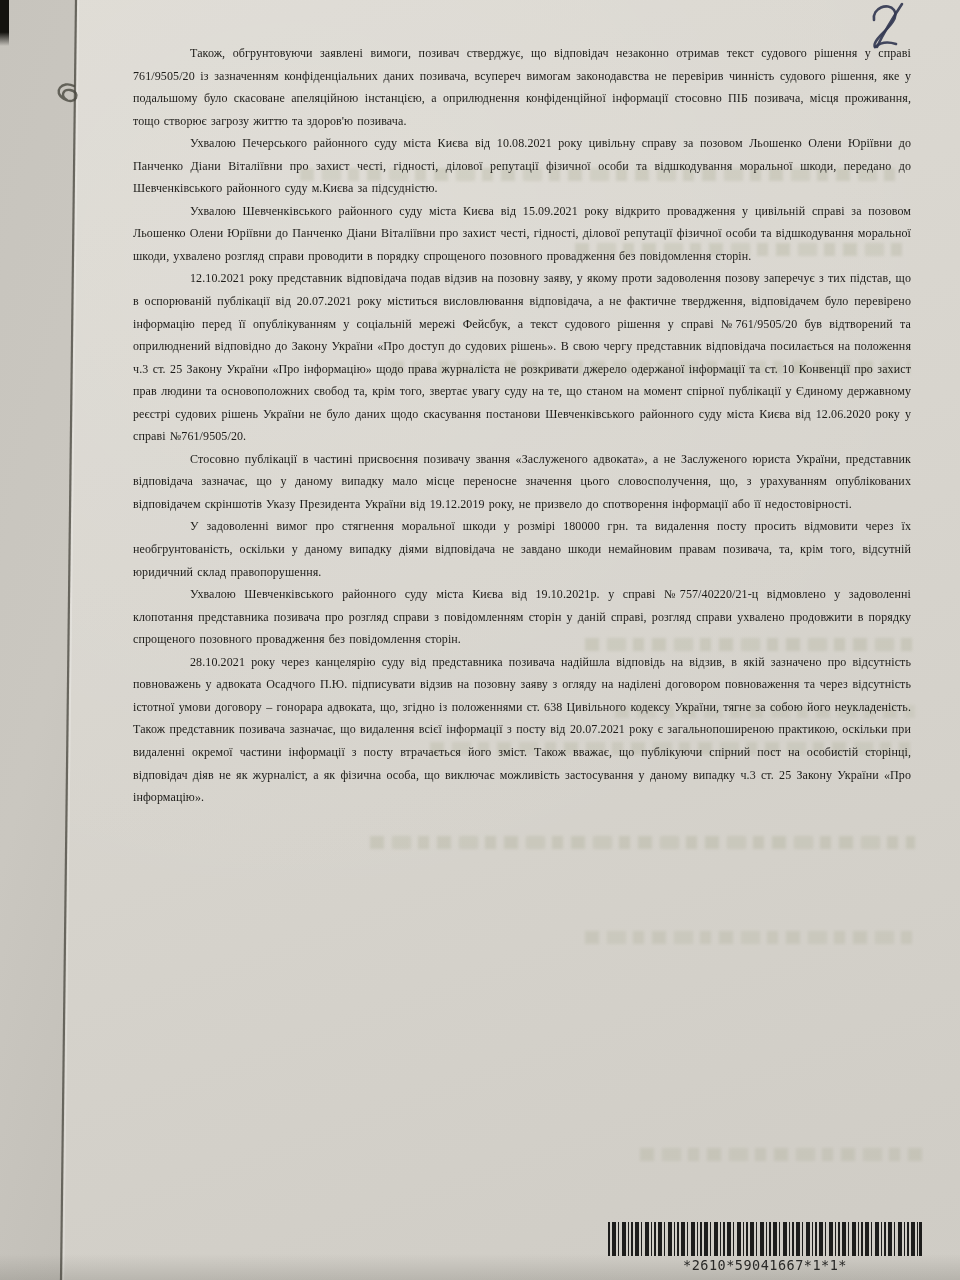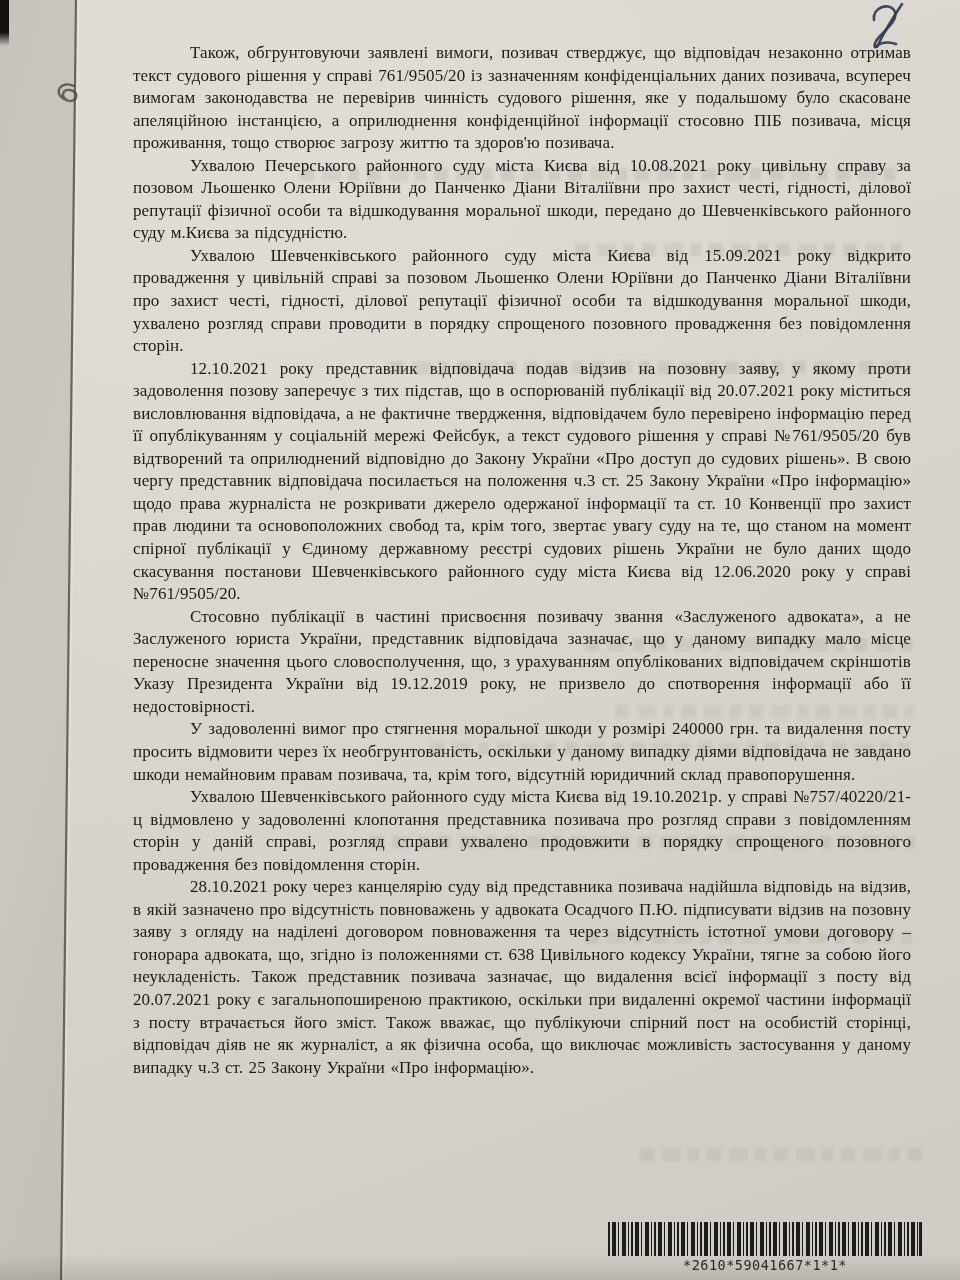--- a/index.html
+++ b/index.html
@@ -12,21 +12,21 @@
     background:linear-gradient(to bottom, rgba(0,0,0,0), rgba(70,68,60,.18));pointer-events:none;}
   
   .margin-strip{position:absolute;top:0;left:0;width:80px;height:1280px;
     clip-path:polygon(0 0,76px 0,61px 100%,0 100%);
     background:linear-gradient(105deg,#c7c4bd 0%,#cac7c0 55%,#c2bfb8 100%);}
   .corner-dark{position:absolute;top:0;left:0;width:9px;height:46px;
     background:linear-gradient(to bottom,#14130f 70%,rgba(20,19,15,0));}
   .edge-svg{position:absolute;top:0;left:0;width:960px;height:1280px;pointer-events:none;}
   
   .text-block{position:absolute;left:133px;top:42px;width:778px;
-    color:#1c1b18;font-size:17px;line-height:22.55px;text-align:justify;
+    color:#1c1b18;font-size:12px;line-height:22.55px;text-align:justify;
     letter-spacing:.1px;word-spacing:1px;}
   .text-block p{margin:0;text-indent:57px;}
   
   .ghost{position:absolute;height:13px;filter:blur(1.6px);opacity:.55;pointer-events:none;
     background:repeating-linear-gradient(90deg,
       rgba(146,150,116,.38) 0 14px, rgba(146,150,116,0) 14px 22px,
       rgba(146,150,116,.30) 22px 41px, rgba(146,150,116,0) 41px 48px,
       rgba(146,150,116,.36) 48px 59px, rgba(146,150,116,0) 59px 67px);}
   
   .handnum{position:absolute;left:862px;top:0px;width:56px;height:56px;}
@@ -74,21 +74,21 @@
     <path d="M13 47 C 20 41, 28 42, 34 44"></path>
     <path d="M40 4 C 32 16, 22 32, 15 47"></path>
   </svg>
 
   <div class="text-block" id="text-block">
       <p>Також, обгрунтовуючи заявлені вимоги, позивач стверджує, що відповідач незаконно отримав текст судового рішення у справі 761/9505/20 із зазначенням конфіденціальних даних позивача, всупереч вимогам законодавства не перевірив чинність судового рішення, яке у подальшому було скасоване апеляційною інстанцією, а оприлюднення конфіденційної інформації стосовно ПІБ позивача, місця проживання, тощо створює загрозу життю та здоров'ю позивача.</p>
       <p>Ухвалою Печерського районного суду міста Києва від 10.08.2021 року цивільну справу за позовом Льошенко Олени Юріївни до Панченко Діани Віталіївни про захист честі, гідності, ділової репутації фізичної особи та відшкодування моральної шкоди, передано до Шевченківського районного суду м.Києва за підсудністю.</p>
       <p>Ухвалою Шевченківського районного суду міста Києва від 15.09.2021 року відкрито провадження у цивільній справі за позовом Льошенко Олени Юріївни до Панченко Діани Віталіївни про захист честі, гідності, ділової репутації фізичної особи та відшкодування моральної шкоди, ухвалено розгляд справи проводити в порядку спрощеного позовного провадження без повідомлення сторін.</p>
       <p>12.10.2021 року представник відповідача подав відзив на позовну заяву, у якому проти задоволення позову заперечує з тих підстав, що в оспорюваній публікації від 20.07.2021 року міститься висловлювання відповідача, а не фактичне твердження, відповідачем було перевірено інформацію перед її опублікуванням у соціальній мережі Фейсбук, а текст судового рішення у справі №761/9505/20 був відтворений та оприлюднений відповідно до Закону України «Про доступ до судових рішень». В свою чергу представник відповідача посилається на положення ч.3 ст. 25 Закону України «Про інформацію» щодо права журналіста не розкривати джерело одержаної інформації та ст. 10 Конвенції про захист прав людини та основоположних свобод та, крім того, звертає увагу суду на те, що станом на момент спірної публікації у Єдиному державному реєстрі судових рішень України не було даних щодо скасування постанови Шевченківського районного суду міста Києва від 12.06.2020 року у справі №761/9505/20.</p>
       <p>Стосовно публікації в частині присвоєння позивачу звання «Заслуженого адвоката», а не Заслуженого юриста України, представник відповідача зазначає, що у даному випадку мало місце переносне значення цього словосполучення, що, з урахуванням опублікованих відповідачем скріншотів Указу Президента України від 19.12.2019 року, не призвело до спотворення інформації або її недостовірності.</p>
-      <p>У задоволенні вимог про стягнення моральної шкоди у розмірі 240000 грн. та видалення посту просить відмовити через їх необгрунтованість, оскільки у даному випадку діями відповідача не завдано шкоди немайновим правам позивача, та, крім того, відсутній юридичний склад правопорушення.</p>
+      <p>У задоволенні вимог про стягнення моральної шкоди у розмірі 180000 грн. та видалення посту просить відмовити через їх необгрунтованість, оскільки у даному випадку діями відповідача не завдано шкоди немайновим правам позивача, та, крім того, відсутній юридичний склад правопорушення.</p>
       <p>Ухвалою Шевченківського районного суду міста Києва від 19.10.2021р. у справі №757/40220/21-ц відмовлено у задоволенні клопотання представника позивача про розгляд справи з повідомленням сторін у даній справі, розгляд справи ухвалено продовжити в порядку спрощеного позовного провадження без повідомлення сторін.</p>
       <p>28.10.2021 року через канцелярію суду від представника позивача надійшла відповідь на відзив, в якій зазначено про відсутність повноважень у адвоката Осадчого П.Ю. підписувати відзив на позовну заяву з огляду на наділені договором повноваження та через відсутність істотної умови договору – гонорара адвоката, що, згідно із положеннями ст. 638 Цивільного кодексу України, тягне за собою його неукладеність. Також представник позивача зазначає, що видалення всієї інформації з посту від 20.07.2021 року є загальнопоширеною практикою, оскільки при видаленні окремої частини інформації з посту втрачається його зміст. Також вважає, що публікуючи спірний пост на особистій сторінці, відповідач діяв не як журналіст, а як фізична особа, що виключає можливість застосування у даному випадку ч.3 ст. 25 Закону України «Про інформацію».</p>
     </div>
 
   <div class="barcode">
     <div class="bars bars-tall-ends"></div>
     <div class="barcode-label">*2610*59041667*1*1*</div>
   </div>
 
 </div>

